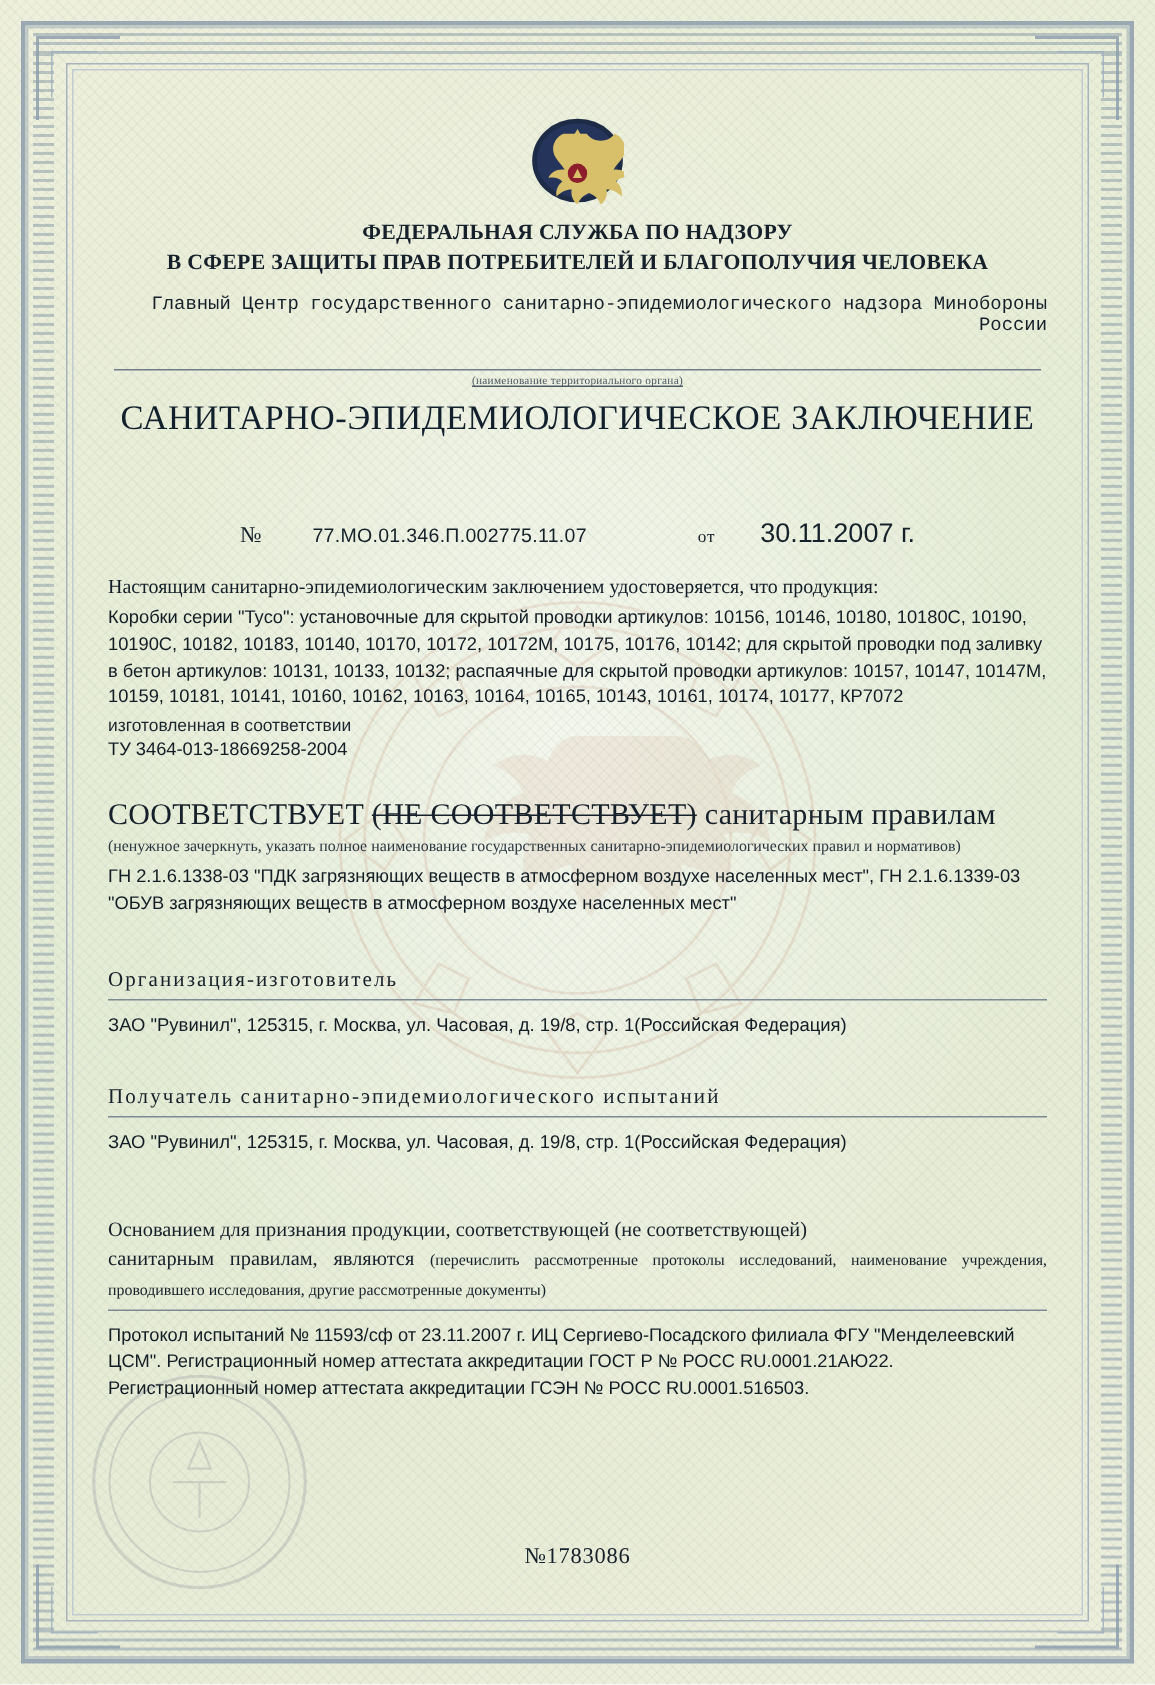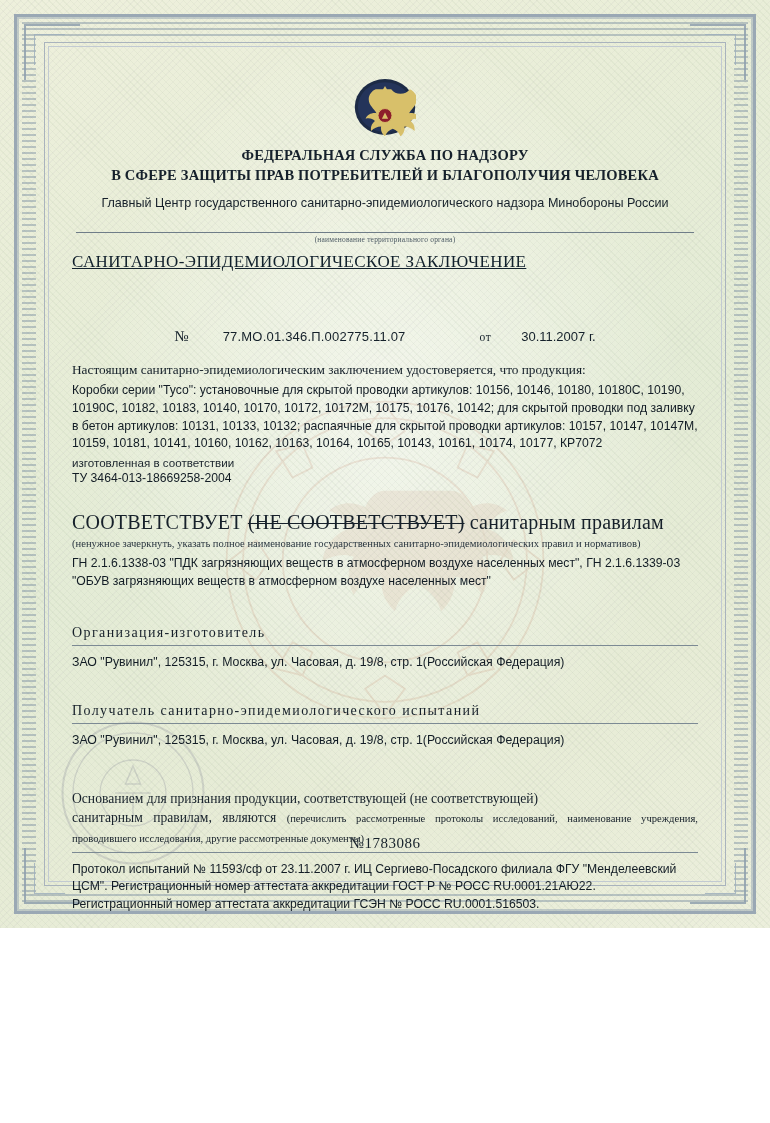--- a/index.html
+++ b/index.html
@@ -10,21 +10,21 @@
   body {
     width: 770px;
     height: 1123px;
     font-family: "Liberation Serif", serif;
     overflow: hidden;
   }
 
   .page {
     position: relative;
     width: 770px;
-    height: 928px;
+    height: 1123px;
     box-sizing: border-box;
     background:
       radial-gradient(ellipse at 50% 45%, rgba(255,255,255,0.55) 0%, rgba(255,255,255,0.0) 55%),
       linear-gradient(160deg, #eef0dc 0%, #e9eed8 25%, #e4ecd6 50%, #e7ecd6 75%, #ecefdc 100%);
   }
 
   
   .page::before {
     content: "";
     position: absolute;
@@ -122,46 +122,47 @@
   .org-title {
     text-align: center;
     font-weight: bold;
     font-size: 14.5px;
     letter-spacing: .2px;
     line-height: 1.35;
     color: #15202b;
     margin-top: 10px;
   }
   .org-sub {
-    text-align: center;
-    font-family: Liberation Sans, sans-serif;
+    text-align: right;
+    font-family: Liberation Mono, monospace;
     font-size: 12.6px;
     color: #16202a;
     margin-top: 11px;
   }
 
   .rule {
     border-top: 1px solid #6f7d88;
     margin: 22px 4px 0 4px;
   }
   .rule-caption {
     text-align: center;
     font-size: 7.5px;
     color: #4c5a64;
     margin-top: 2px;
     letter-spacing: .2px;
+    text-decoration: underline;
   }
 
   .doc-title {
-    font-size: 17px;
+    text-align: center;
+    font-size: 23px;
     letter-spacing: .4px;
     color: #11202c;
     margin-top: 8px;
     white-space: nowrap;
-    text-decoration: underline;
   }
 
   .numrow {
     display: flex;
     align-items: baseline;
     justify-content: center;
     gap: 0;
     margin-top: 11px;
     font-size: 13.5px;
     color: #14202a;
@@ -169,21 +170,21 @@
   .numrow .lbl-no { font-size: 15px; margin-right: 34px; }
   .numrow .num {
     font-family: "Liberation Sans", sans-serif;
     font-size: 13px;
     letter-spacing: .2px;
     margin-top: 46px;
   }
   .numrow .lbl-ot { margin: 0 30px 0 56px; font-size: 11.5px; letter-spacing: .5px; padding-left: 18px;}
   .numrow .date {
     font-family: "Liberation Sans", sans-serif;
-    font-size: 13px;
+    font-size: 18px;
   }
 
   .lead {
     margin-top: 17px;
     font-size: 13.3px;
     color: #121d27;
   }
 
   .body-sans {
     font-family: "Liberation Sans", sans-serif;

